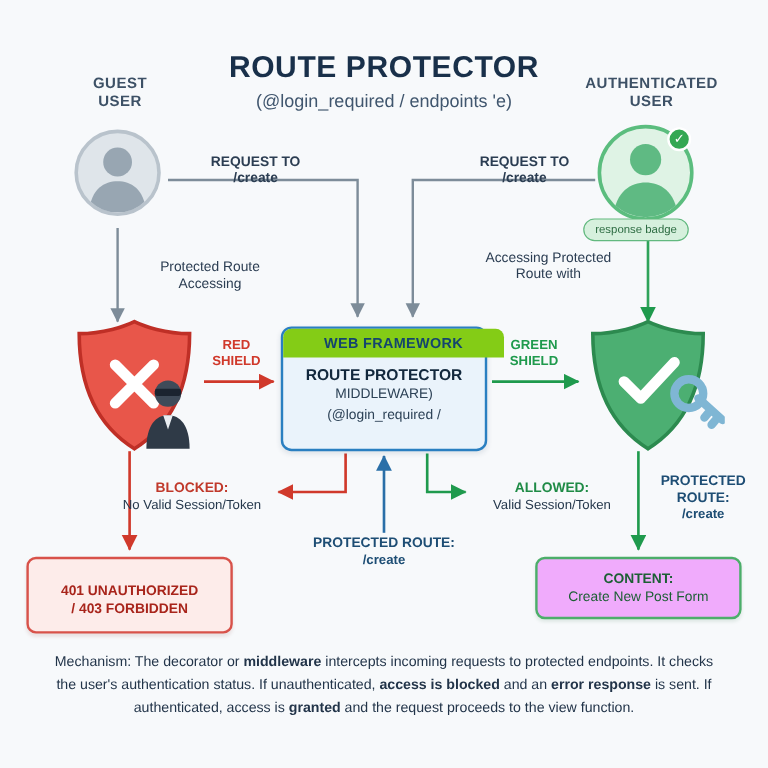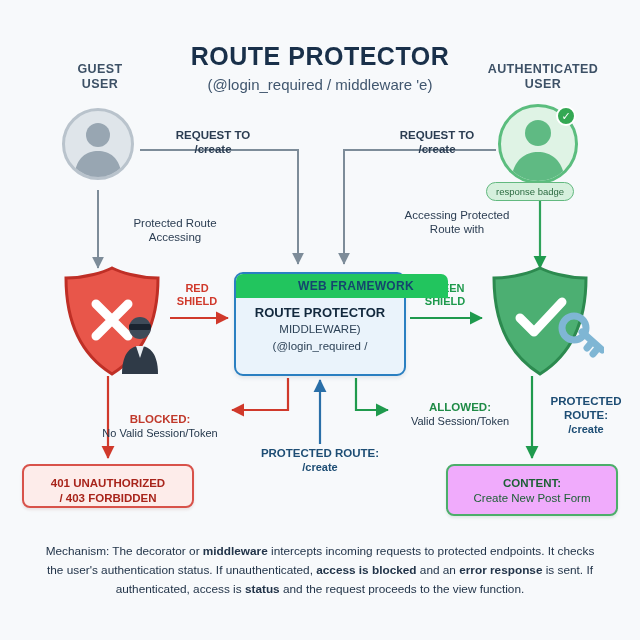--- a/index.html
+++ b/index.html
@@ -107,72 +107,71 @@
     width: 172px; height: 104px;
     border: 2px solid #2a7fc1;
     border-radius: 9px;
     background: #eaf3fb;
     box-sizing: border-box;
     box-shadow: 0 2px 4px rgba(20,50,80,0.10);
   }
   #framework-head {
     left: 236px; top: 274px;
     width: 184px; height: 24px;
-    background: #22c55e;
+    background: #84cc16;
     border-radius: 7px 7px 0 0;
     color: #14456e;
     font-size: 12px;
     font-weight: bold;
     line-height: 24px;
     letter-spacing: 0.3px;
-    padding-left: 28px;
   }
   #framework-body {
     left: 238px; top: 304px;
     width: 164px;
     color: #12283d;
     font-size: 13px;
     font-weight: bold;
     line-height: 17px;
   }
   #framework-body .sub {
     font-weight: normal;
     font-size: 11.5px;
     color: #2d4257;
   }
 
   
   #blocked-lbl { left: 96px; top: 400px; width: 128px; }
   #allowed-lbl { left: 392px; top: 400px; width: 136px; }
   .res-title { font-size: 11.5px; font-weight: bold; line-height: 14px; }
   .res-sub { font-size: 11px; line-height: 14px; color: #25384c; }
-  #blocked-lbl .res-title { color: #c0392b; margin-top: 12px; }
+  #blocked-lbl .res-title { color: #c0392b; }
   #allowed-lbl .res-title { color: #1f8b46; }
 
   #protected-route-lbl { left: 244px; top: 446px; width: 152px; }
   #protected-route-lbl .res-title { color: #1d4d74; }
   #protected-route-lbl .res-sub { color: #1d4d74; font-weight: bold; }
 
   #protected-route-right { left: 540px; top: 394px; width: 92px; }
   #protected-route-right .res-title { color: #1d4d74; }
   #protected-route-right .res-sub { color: #1d4d74; font-weight: bold; }
 
   
   #error-box {
     left: 22px; top: 464px;
-    width: 172px; height: 44px;
+    width: 172px; height: 64px;
     border: 2px solid #d8524a;
     border-radius: 8px;
     background: #fdecea;
     box-sizing: border-box;
     color: #a8241b;
     font-size: 11.5px;
     font-weight: bold;
     line-height: 15px;
-    padding-top: 10px;
+    padding-top: 20px;
     box-shadow: 0 2px 3px rgba(120,30,20,0.10);
   }
   #content-box {
     left: 446px; top: 464px;
     width: 172px; height: 52px;
     border: 2px solid #4cae6a;
     border-radius: 8px;
     background: #f0abfc;
     box-sizing: border-box;
     font-size: 11.5px;
@@ -232,21 +231,21 @@
     <path d="M356,378 L356,410 L388,410" stroke="#1f9a4d" stroke-width="2.2" fill="none" marker-end="url(#ah-green)"></path>
 
     <path d="M108,376 L108,458" stroke="#d0392b" stroke-width="2.2" fill="none" marker-end="url(#ah-red)"></path>
 
     <path d="M532,376 L532,458" stroke="#1f9a4d" stroke-width="2.2" fill="none" marker-end="url(#ah-green)"></path>
 
     <path d="M320,444 L320,380" stroke="#2a6fa8" stroke-width="2.2" fill="none" marker-end="url(#ah-blue)"></path>
   </svg>
 
   <div class="abs ctr" id="title">ROUTE PROTECTOR</div>
-  <div class="abs ctr" id="subtitle">(@login_required / middleware 'e)</div>
+  <div class="abs ctr" id="subtitle">(@login_required / endpoints 'e)</div>
 
   <div class="abs ctr colhead" id="guest-head">
     <div>GUEST</div>
     <div>USER</div>
   </div>
 
   <div class="abs avatar" id="guest-avatar">
     <svg width="66" height="66" viewBox="0 0 66 66">
       <circle cx="33" cy="24" r="12" fill="#98a6b2"></circle>
       <path d="M9,66 C11,46 22,40 33,40 C44,40 55,46 57,66 Z" fill="#98a6b2"></path>
@@ -352,16 +351,16 @@
     <div>401 UNAUTHORIZED</div>
     <div>/ 403 FORBIDDEN</div>
   </div>
 
   <div class="abs ctr" id="content-box">
     <div class="ttl">CONTENT:</div>
     <div>Create New Post Form</div>
   </div>
 
   <div class="abs" id="footer">
-    <span>Mechanism: The decorator or </span><b>middleware</b><span> intercepts incoming requests to protected endpoints. It checks the user's authentication status. If unauthenticated, </span><b>access is blocked</b><span> and an </span><b>error response</b><span> is sent. If authenticated, access is </span><b>status</b><span> and the request proceeds to the view function.</span>
+    <span>Mechanism: The decorator or </span><b>middleware</b><span> intercepts incoming requests to protected endpoints. It checks the user's authentication status. If unauthenticated, </span><b>access is blocked</b><span> and an </span><b>error response</b><span> is sent. If authenticated, access is </span><b>granted</b><span> and the request proceeds to the view function.</span>
   </div>
 
 </div>
 
 </body></html>

